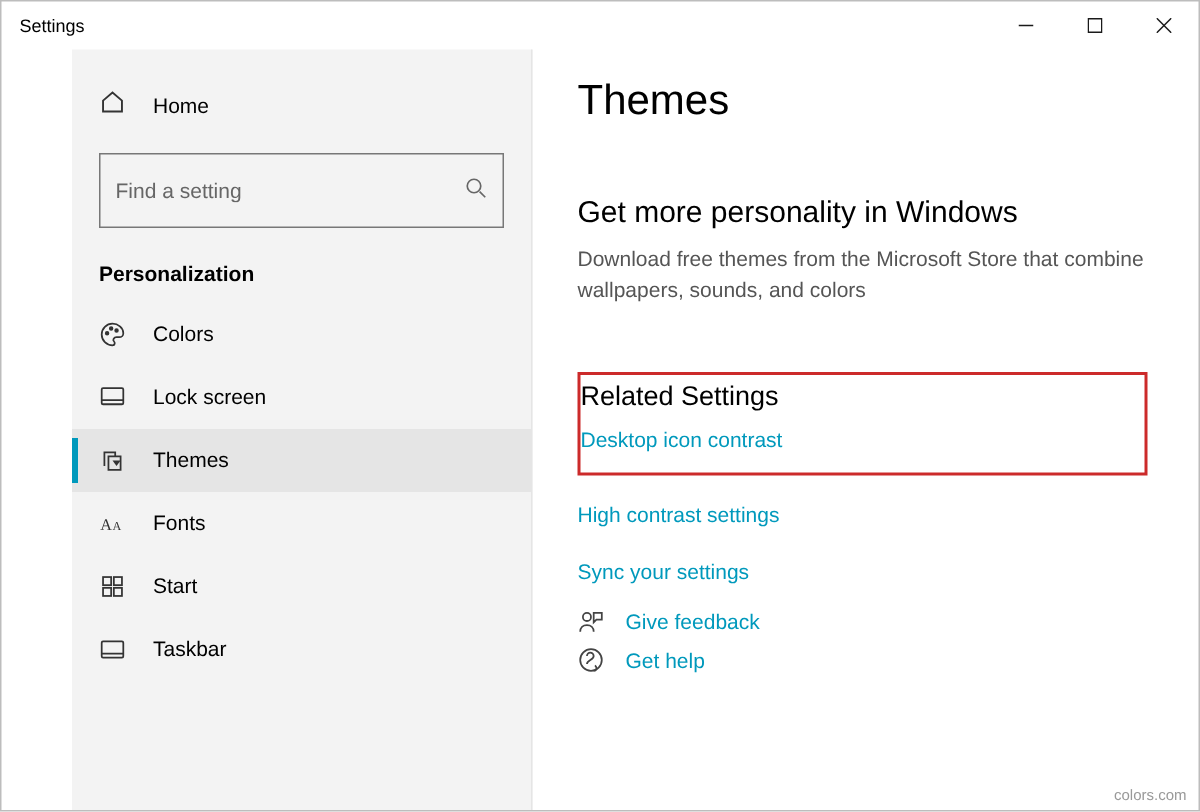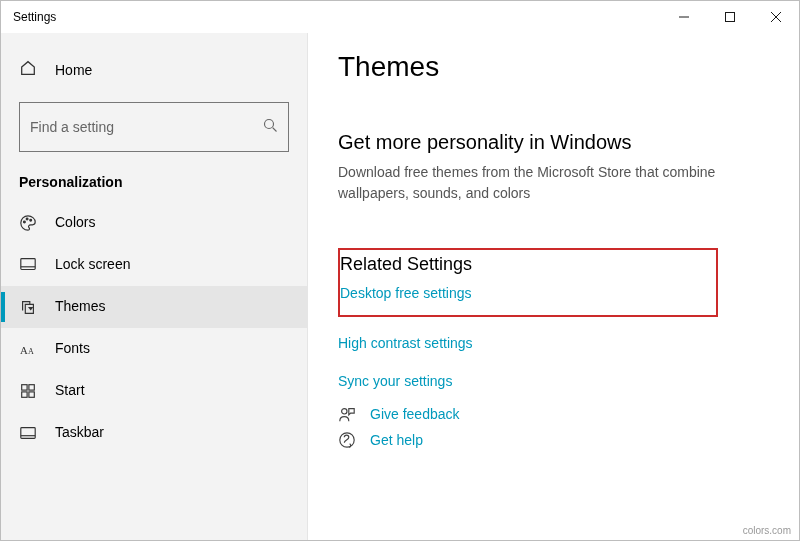--- a/index.html
+++ b/index.html
@@ -25,20 +25,21 @@
   .win-controls { display: flex; }
   .win-btn {
     width: 46px; height: 32px;
     display: flex; align-items: center; justify-content: center;
     color: #1a1a1a;
   }
   .win-btn svg { width: 10px; height: 10px; stroke: #1a1a1a; stroke-width: 1; fill: none; }
   .content {
     display: flex;
     height: calc(100% - 32px);
+    margin-left: 47px;
   }
   .sidebar {
     width: 307px;
     background: #f3f3f3;
     padding-top: 18px;
     border-right: 1px solid #e5e5e5;
   }
   .home-row {
     display: flex; align-items: center; gap: 18px;
     padding: 8px 18px;
@@ -245,21 +246,21 @@
   </div>
 
   <div class="main">
     <h1 class="page-title">Themes</h1>
 
     <h2 class="sub-heading">Get more personality in Windows</h2>
     <p class="description">Download free themes from the Microsoft Store that combine wallpapers, sounds, and colors</p>
 
     <div class="related-box">
       <div class="related-title">Related Settings</div>
-      <a class="link">Desktop free settings</a>
+      <a class="link">Desktop icon contrast</a>
     </div>
 
     <div class="main-links">
       <a class="link">High contrast settings</a>
       <a class="link">Sync your settings</a>
     </div>
 
     <div class="help-row">
       <span class="hicon">
         <svg viewBox="0 0 20 20">

